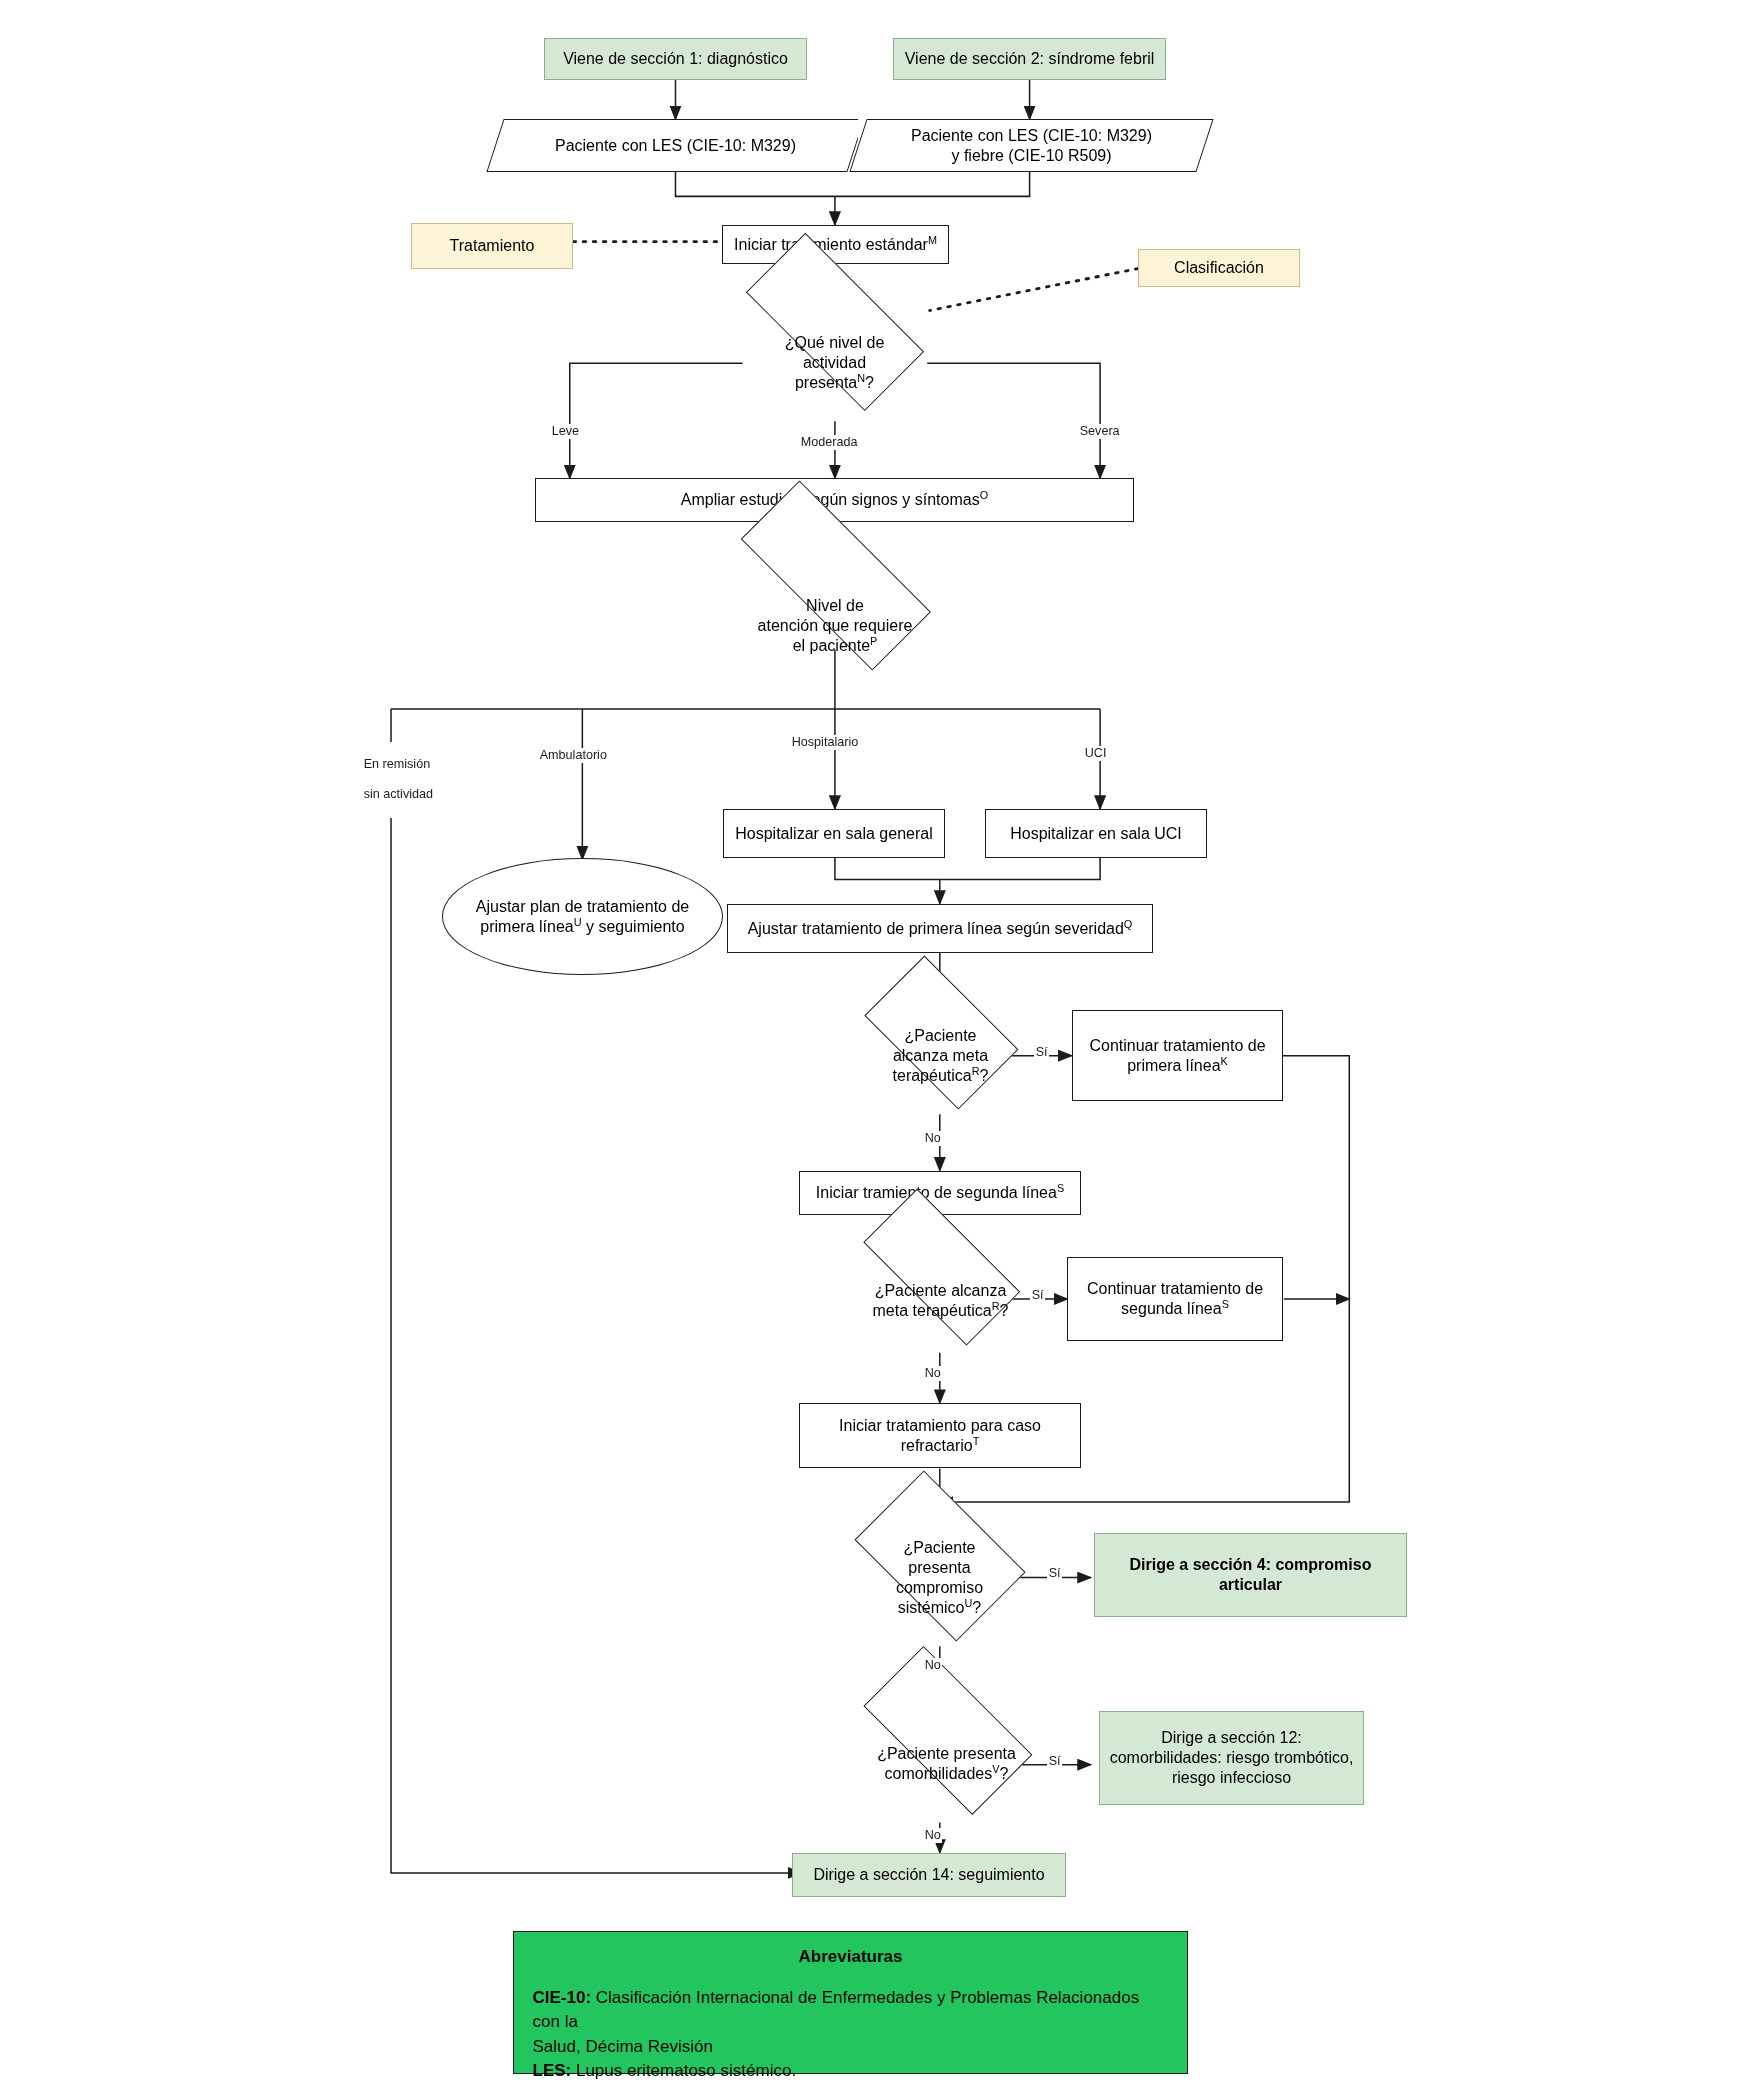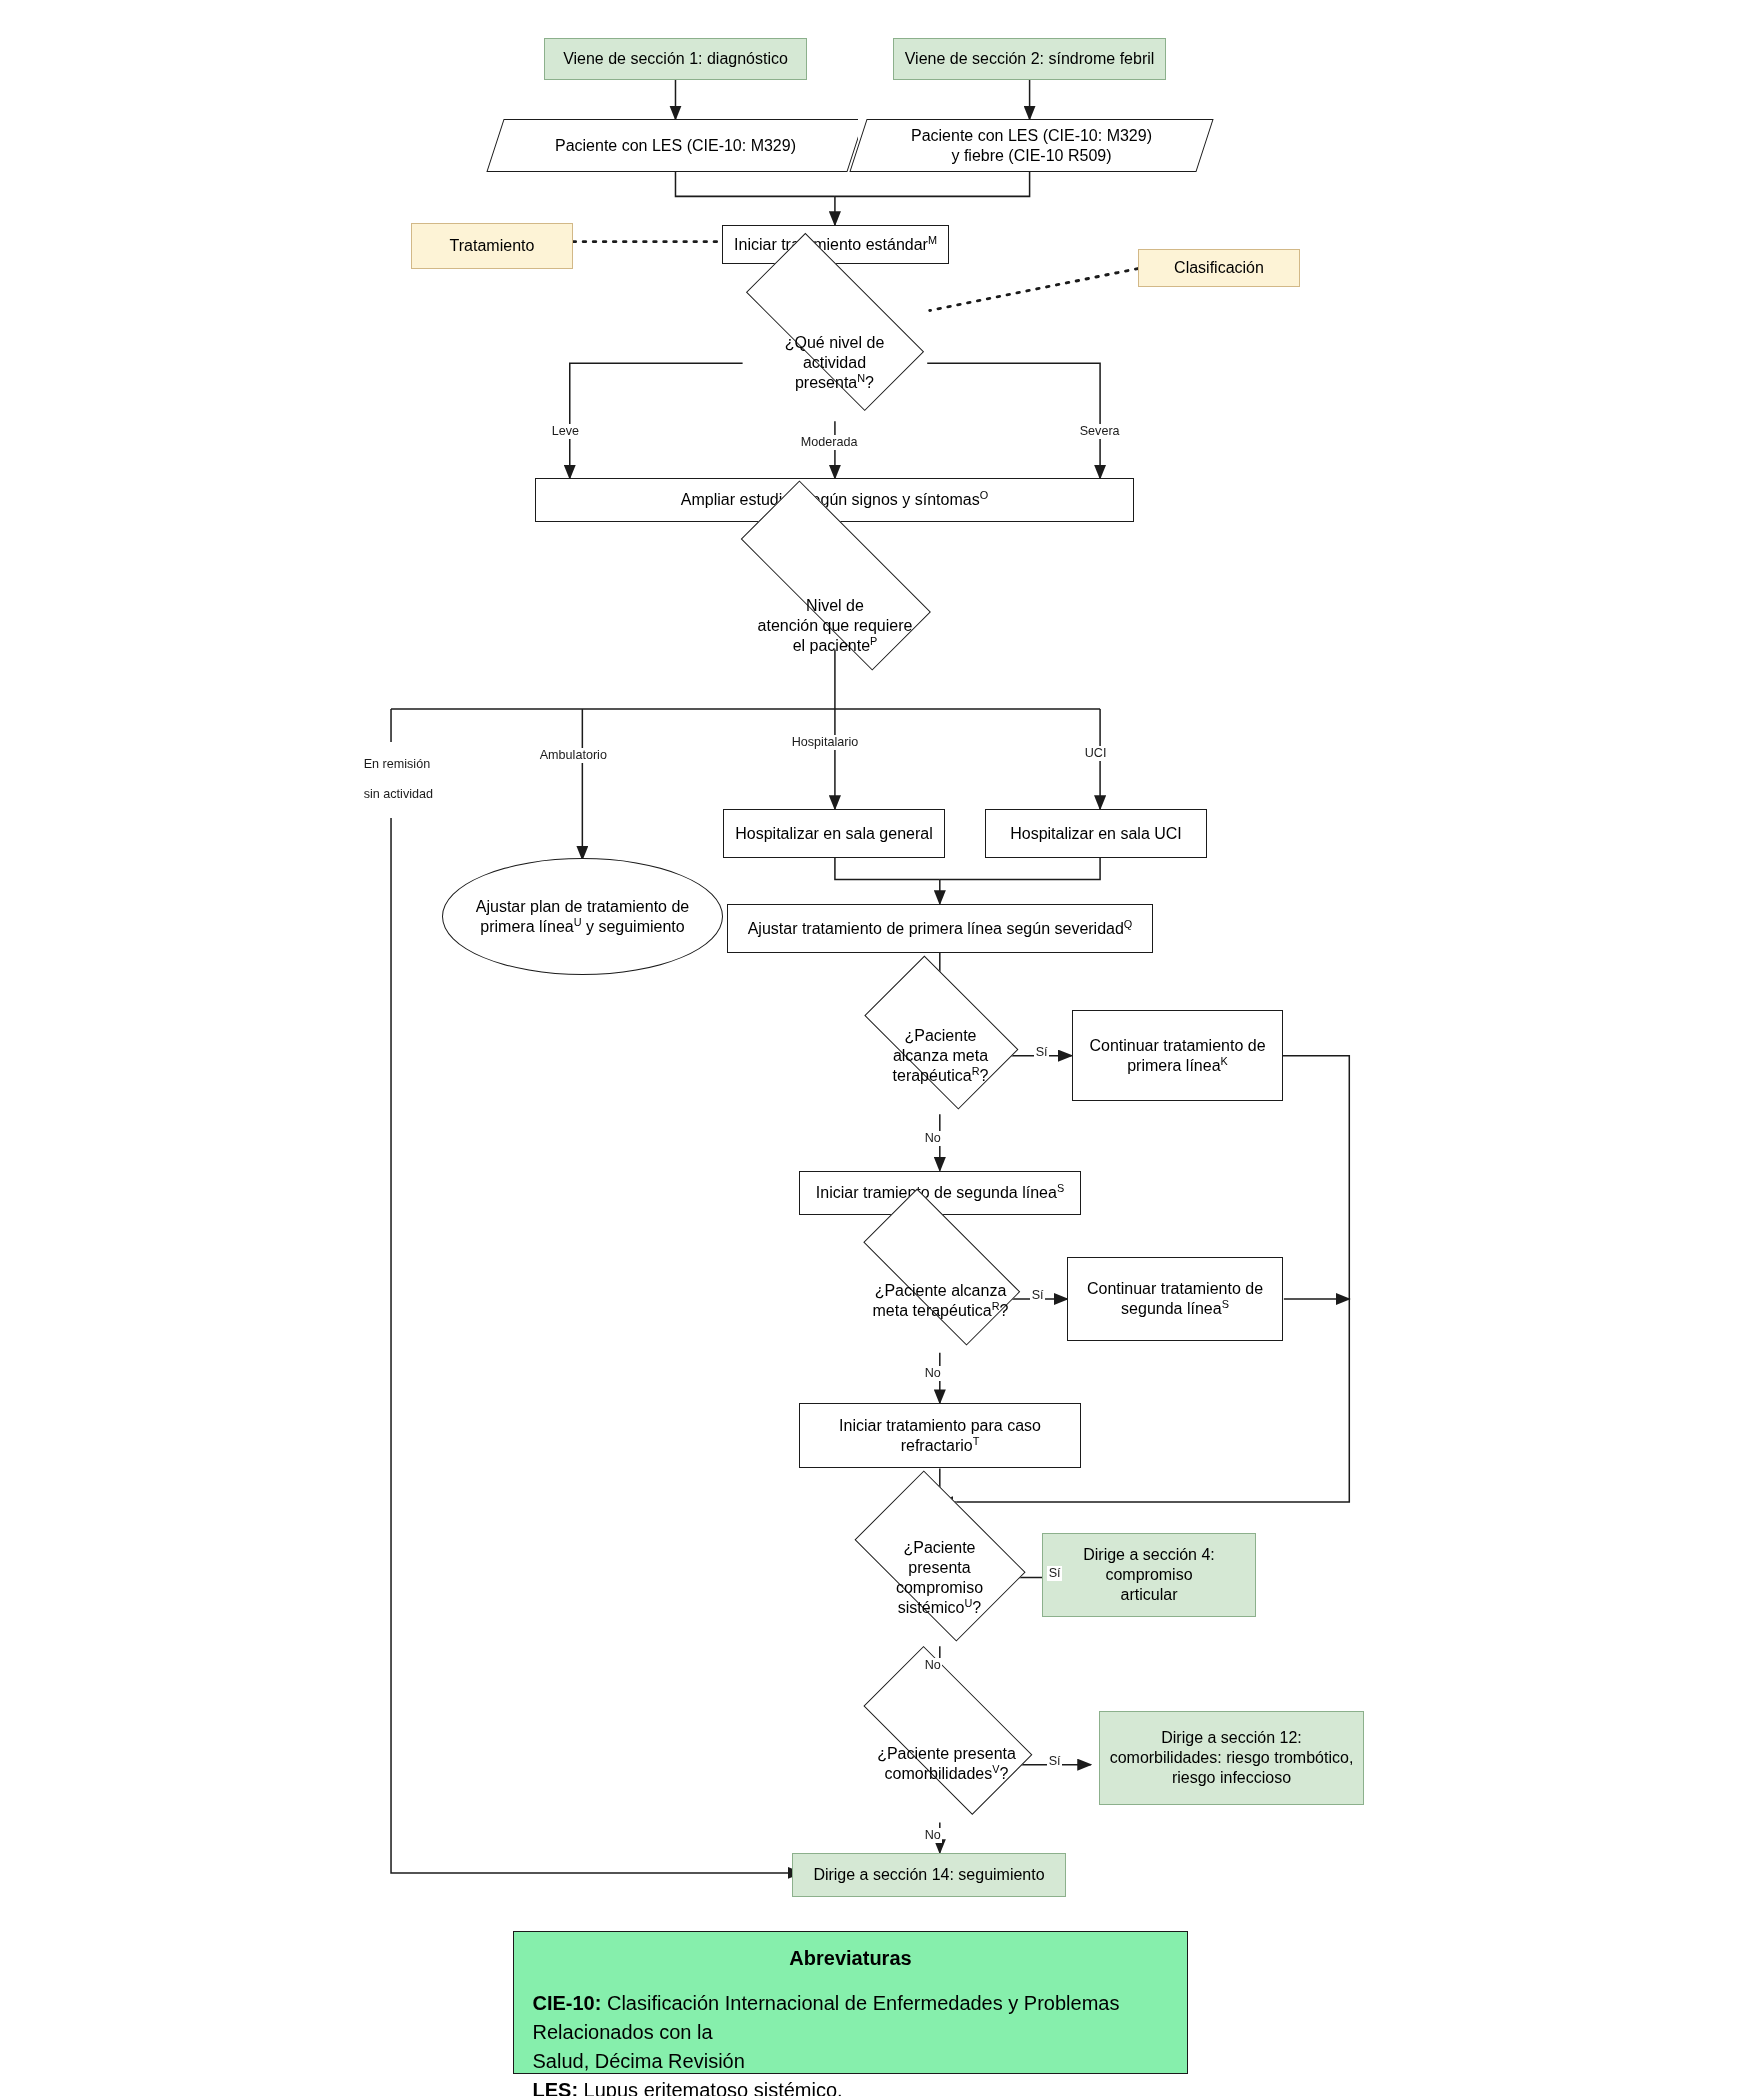--- a/index.html
+++ b/index.html
@@ -26,22 +26,22 @@
 
   .dia{background:transparent;font-size:16px;}
   .dia .shape{position:absolute;left:50%;top:50%;width:70.7%;height:70.7%;
         margin-left:-35.35%;margin-top:-35.35%;border:1.3px solid #1b1b1b;background:#fff;
         transform:rotate(45deg);}
   .dia .txt{position:relative;z-index:2;}
 
   .elabel{position:absolute;font-size:12.6px;color:#1b1b1b;white-space:pre;background:#fff;
           padding:0 1.7px;line-height:1.2;}
 
-  .abbr{position:absolute;box-sizing:border-box;border:1.3px solid #1b1b1b;background:#86efac;
-        font-size:20px;}
+  .abbr{position:absolute;box-sizing:border-box;border:1.3px solid #1b1b1b;background:#22c55e;
+        font-size:17px;}
   .abbr .atitle{text-align:center;font-weight:bold;padding:15px 0 18.5px 0;}
   .abbr .abody{padding:0 18.5px;line-height:1.45;}
   .abbr b{font-weight:bold;}
   sup{font-size:0.68em;vertical-align:super;line-height:0;}
 </style>
 </head>
 <body>
 
 <div id="stage">
 
@@ -231,21 +231,21 @@
   <div class="node dia" style="left:839px;top:1510px;width:201px;height:136px;">
     <span class="shape"></span>
     <span class="txt">
       <span>¿Paciente</span><br>
       <span>presenta</span><br>
       <span>compromiso</span><br>
       <span>sistémico</span><sup>U</sup><span>?</span>
     </span>
   </div>
 
-  <div class="node green" style="left:1042px;top:1533px;width:214px;height:84px;">
+  <div class="node green" style="left:1094px;top:1533px;width:313px;height:84px;font-weight:bold;">
     <span class="txt">
       <span>Dirige a sección 4: compromiso</span><br>
       <span>articular</span>
     </span>
   </div>
 
   <div class="node dia" style="left:839px;top:1705px;width:215px;height:117px;">
     <span class="shape"></span>
     <span class="txt">
       <span>¿Paciente presenta</span><br>

